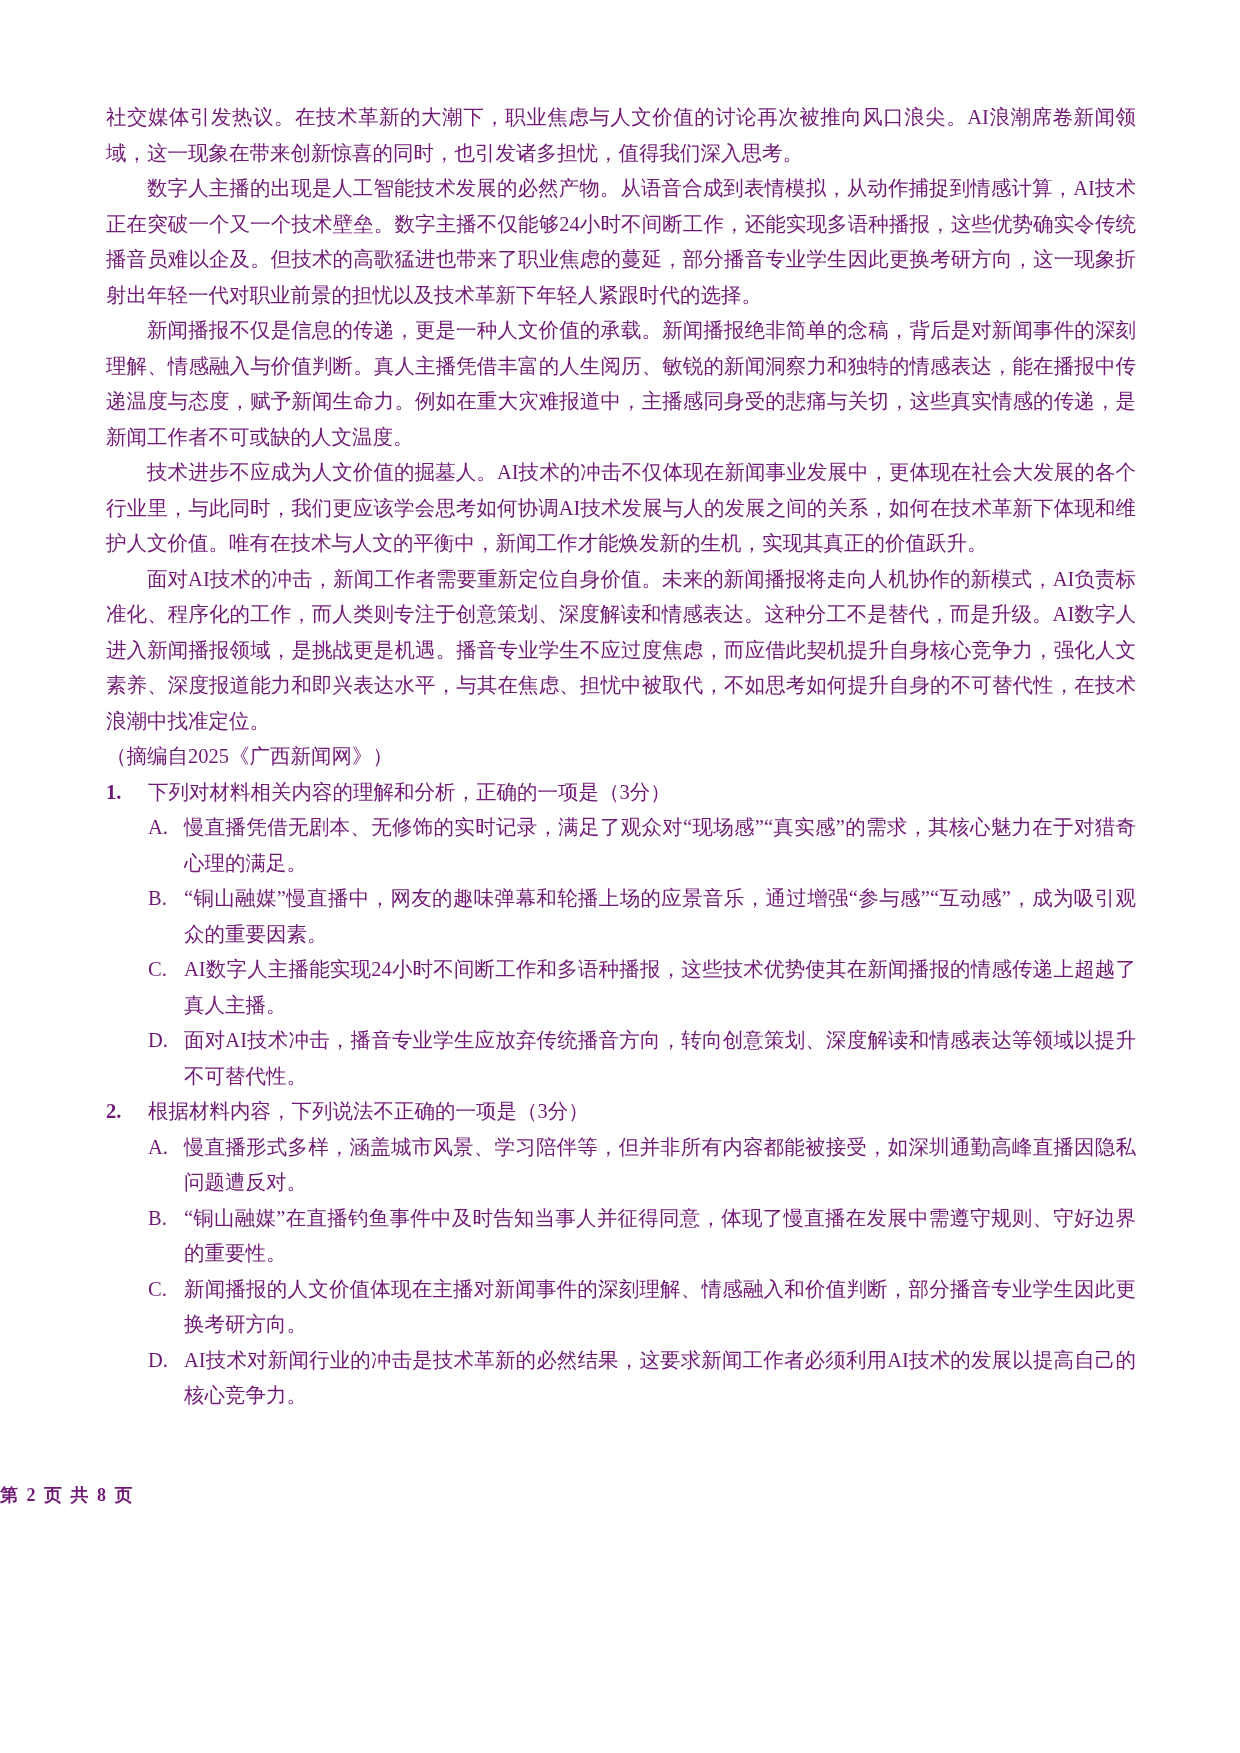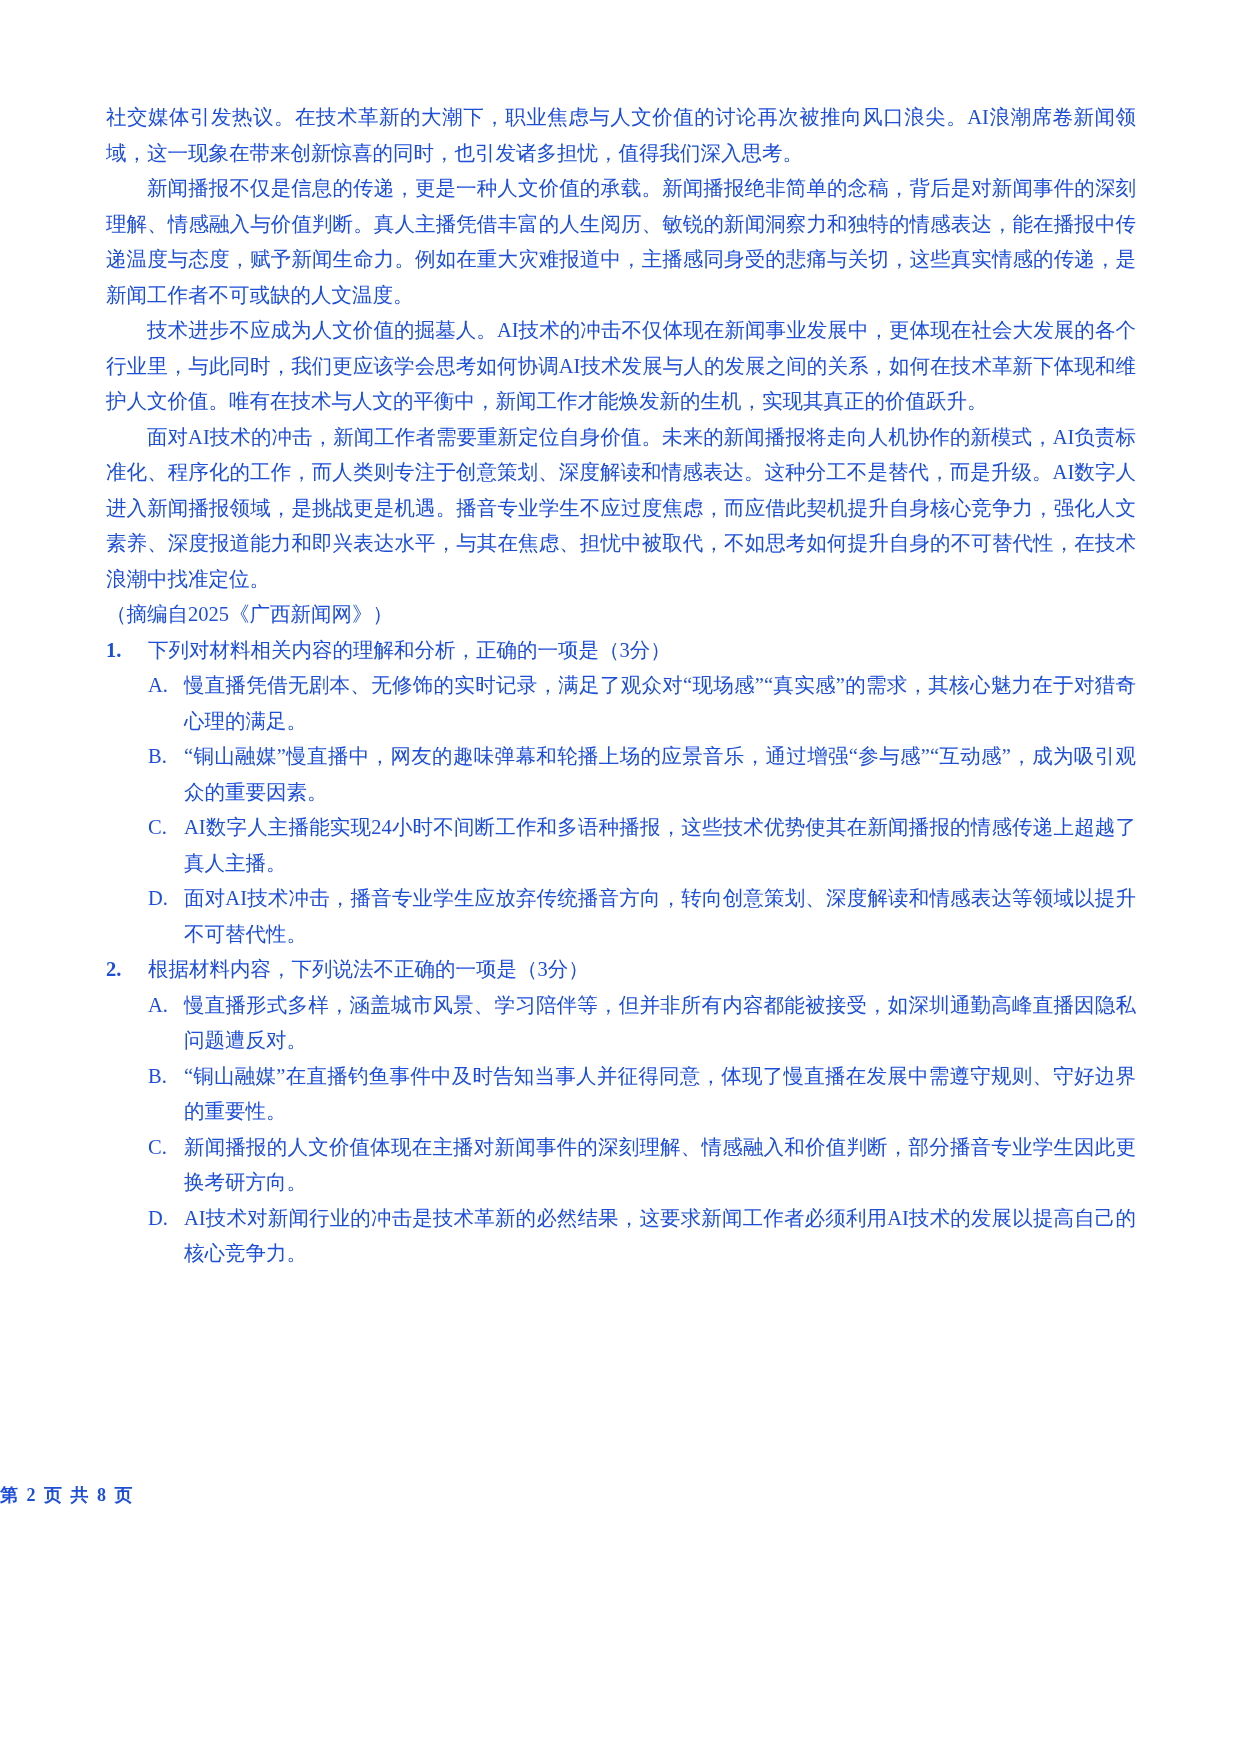--- a/index.html
+++ b/index.html
@@ -9,21 +9,21 @@
   }
   .page {
     position: relative;
     width: 1240px;
     height: 1753px;
     margin: 0 auto;
     background: #ffffff;
     box-sizing: border-box;
     padding: 100px 104px 0 106px;
     font-family: "Liberation Serif", "DejaVu Serif", serif;
-    color: #1d4ed8;
+    color: #701a75;
     font-size: 20.5px;
     line-height: 35.5px;
   }
   .body-text p {
     margin: 0;
     text-align: justify;
   }
   .body-text p.indent {
     text-indent: 2em;
   }
@@ -68,20 +68,21 @@
     letter-spacing: 2px;
   }
 </style>
 </head>
 <body>
 
 <div class="page">
 
   <div class="body-text">
     <p>社交媒体引发热议。在技术革新的大潮下，职业焦虑与人文价值的讨论再次被推向风口浪尖。AI浪潮席卷新闻领域，这一现象在带来创新惊喜的同时，也引发诸多担忧，值得我们深入思考。</p>
+    <p class="indent">数字人主播的出现是人工智能技术发展的必然产物。从语音合成到表情模拟，从动作捕捉到情感计算，AI技术正在突破一个又一个技术壁垒。数字主播不仅能够24小时不间断工作，还能实现多语种播报，这些优势确实令传统播音员难以企及。但技术的高歌猛进也带来了职业焦虑的蔓延，部分播音专业学生因此更换考研方向，这一现象折射出年轻一代对职业前景的担忧以及技术革新下年轻人紧跟时代的选择。</p>
     <p class="indent">新闻播报不仅是信息的传递，更是一种人文价值的承载。新闻播报绝非简单的念稿，背后是对新闻事件的深刻理解、情感融入与价值判断。真人主播凭借丰富的人生阅历、敏锐的新闻洞察力和独特的情感表达，能在播报中传递温度与态度，赋予新闻生命力。例如在重大灾难报道中，主播感同身受的悲痛与关切，这些真实情感的传递，是新闻工作者不可或缺的人文温度。</p>
     <p class="indent">技术进步不应成为人文价值的掘墓人。AI技术的冲击不仅体现在新闻事业发展中，更体现在社会大发展的各个行业里，与此同时，我们更应该学会思考如何协调AI技术发展与人的发展之间的关系，如何在技术革新下体现和维护人文价值。唯有在技术与人文的平衡中，新闻工作才能焕发新的生机，实现其真正的价值跃升。</p>
     <p class="indent">面对AI技术的冲击，新闻工作者需要重新定位自身价值。未来的新闻播报将走向人机协作的新模式，AI负责标准化、程序化的工作，而人类则专注于创意策划、深度解读和情感表达。这种分工不是替代，而是升级。AI数字人进入新闻播报领域，是挑战更是机遇。播音专业学生不应过度焦虑，而应借此契机提升自身核心竞争力，强化人文素养、深度报道能力和即兴表达水平，与其在焦虑、担忧中被取代，不如思考如何提升自身的不可替代性，在技术浪潮中找准定位。</p>
     <p class="attribution">（摘编自2025《广西新闻网》）</p>
   </div>
 
   <div class="question">
     <div class="q-stem-row">
       <span class="q-num">1.</span>
       <span class="q-stem">下列对材料相关内容的理解和分析，正确的一项是（3分）</span>

